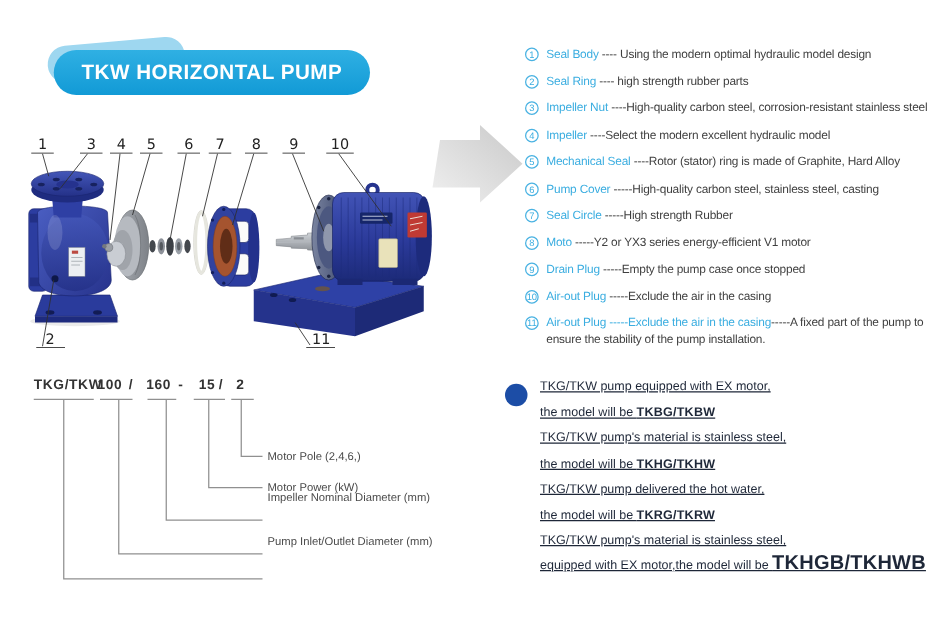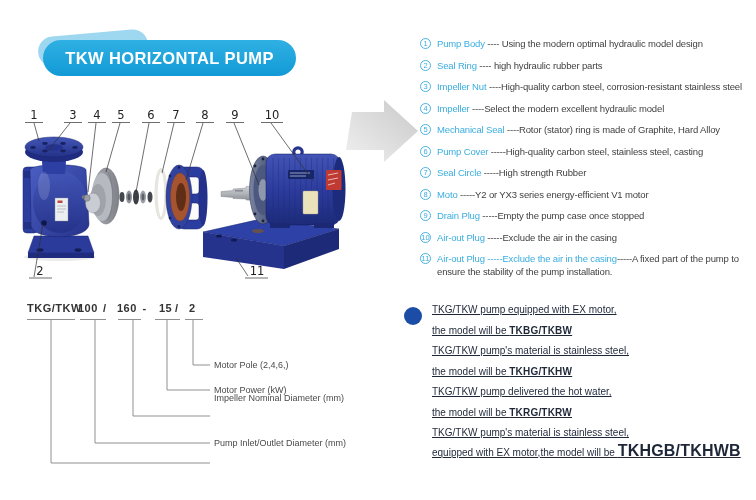--- a/index.html
+++ b/index.html
@@ -220,22 +220,22 @@
       <text x="176" y="119">7</text>
       <text x="205" y="119">8</text>
       <text x="235" y="119">9</text>
       <text x="272" y="119">10</text>
       <text x="40" y="275">2</text>
       <text x="257" y="275">11</text>
     </g>
   </svg>
 
   <div class="parts-list">
-    <div class="pl-item"><span class="pl-num">1</span><span class="pl-name">Pump Body</span><span class="pl-desc"> ---- Using the modern optimal hydraulic model design</span></div>
-    <div class="pl-item"><span class="pl-num">2</span><span class="pl-name">Seal Ring</span><span class="pl-desc"> ---- high hydraulic rubber parts</span></div>
+    <div class="pl-item"><span class="pl-num">1</span><span class="pl-name">Seal Body</span><span class="pl-desc"> ---- Using the modern optimal hydraulic model design</span></div>
+    <div class="pl-item"><span class="pl-num">2</span><span class="pl-name">Seal Ring</span><span class="pl-desc"> ---- high strength rubber parts</span></div>
     <div class="pl-item"><span class="pl-num">3</span><span class="pl-name">Impeller Nut</span><span class="pl-desc"> ----High-quality carbon steel, corrosion-resistant stainless steel</span></div>
     <div class="pl-item"><span class="pl-num">4</span><span class="pl-name">Impeller</span><span class="pl-desc"> ----Select the modern excellent hydraulic model</span></div>
     <div class="pl-item"><span class="pl-num">5</span><span class="pl-name">Mechanical Seal</span><span class="pl-desc"> ----Rotor (stator) ring is made of Graphite, Hard Alloy</span></div>
     <div class="pl-item"><span class="pl-num">6</span><span class="pl-name">Pump Cover</span><span class="pl-desc"> -----High-quality carbon steel, stainless steel, casting</span></div>
     <div class="pl-item"><span class="pl-num">7</span><span class="pl-name">Seal Circle</span><span class="pl-desc"> -----High strength Rubber</span></div>
     <div class="pl-item"><span class="pl-num">8</span><span class="pl-name">Moto</span><span class="pl-desc"> -----Y2 or YX3 series energy-efficient V1 motor</span></div>
     <div class="pl-item"><span class="pl-num">9</span><span class="pl-name">Drain Plug</span><span class="pl-desc"> -----Empty the pump case once stopped</span></div>
     <div class="pl-item"><span class="pl-num">10</span><span class="pl-name">Air-out Plug</span><span class="pl-desc"> -----Exclude the air in the casing</span></div>
     <div class="pl-item"><span class="pl-num">11</span><span class="pl-name">Air-out Plug -----Exclude the air in the casing</span><span class="pl-desc">-----A fixed part of the pump to ensure the stability of the pump installation.</span></div>
   </div>
@@ -256,21 +256,21 @@
       <path d="M95,319.5 V443 H210"></path>
       <path d="M133,319.5 V416 H210"></path>
       <path d="M167,319.5 V390 H210"></path>
       <path d="M193,319.5 V365 H210"></path>
     </g>
   </svg>
 
   <div class="bd-label" style="top:360px">Motor Pole (2,4,6,)</div>
   <div class="bd-label" style="top:385px">Motor Power  (kW)</div>
   <div class="bd-label" style="top:393px">Impeller Nominal Diameter (mm)</div>
-  <div class="bd-label" style="top:438px">Pump Inlet/Outlet Diameter (mm)</div>
+  <div class="bd-label" style="top:428px">Pump Inlet/Outlet Diameter (mm)</div>
 
   <div class="note-bullet"></div>
   <div class="notes">
     <div>
       <div class="note-line">TKG/TKW pump equipped with EX motor,</div>
       <div class="note-line"><span>the model will be </span><span class="note-model">TKBG/TKBW</span></div>
     </div>
     <div>
       <div class="note-line">TKG/TKW pump's material is stainless steel,</div>
       <div class="note-line"><span>the model will be </span><span class="note-model">TKHG/TKHW</span></div>

